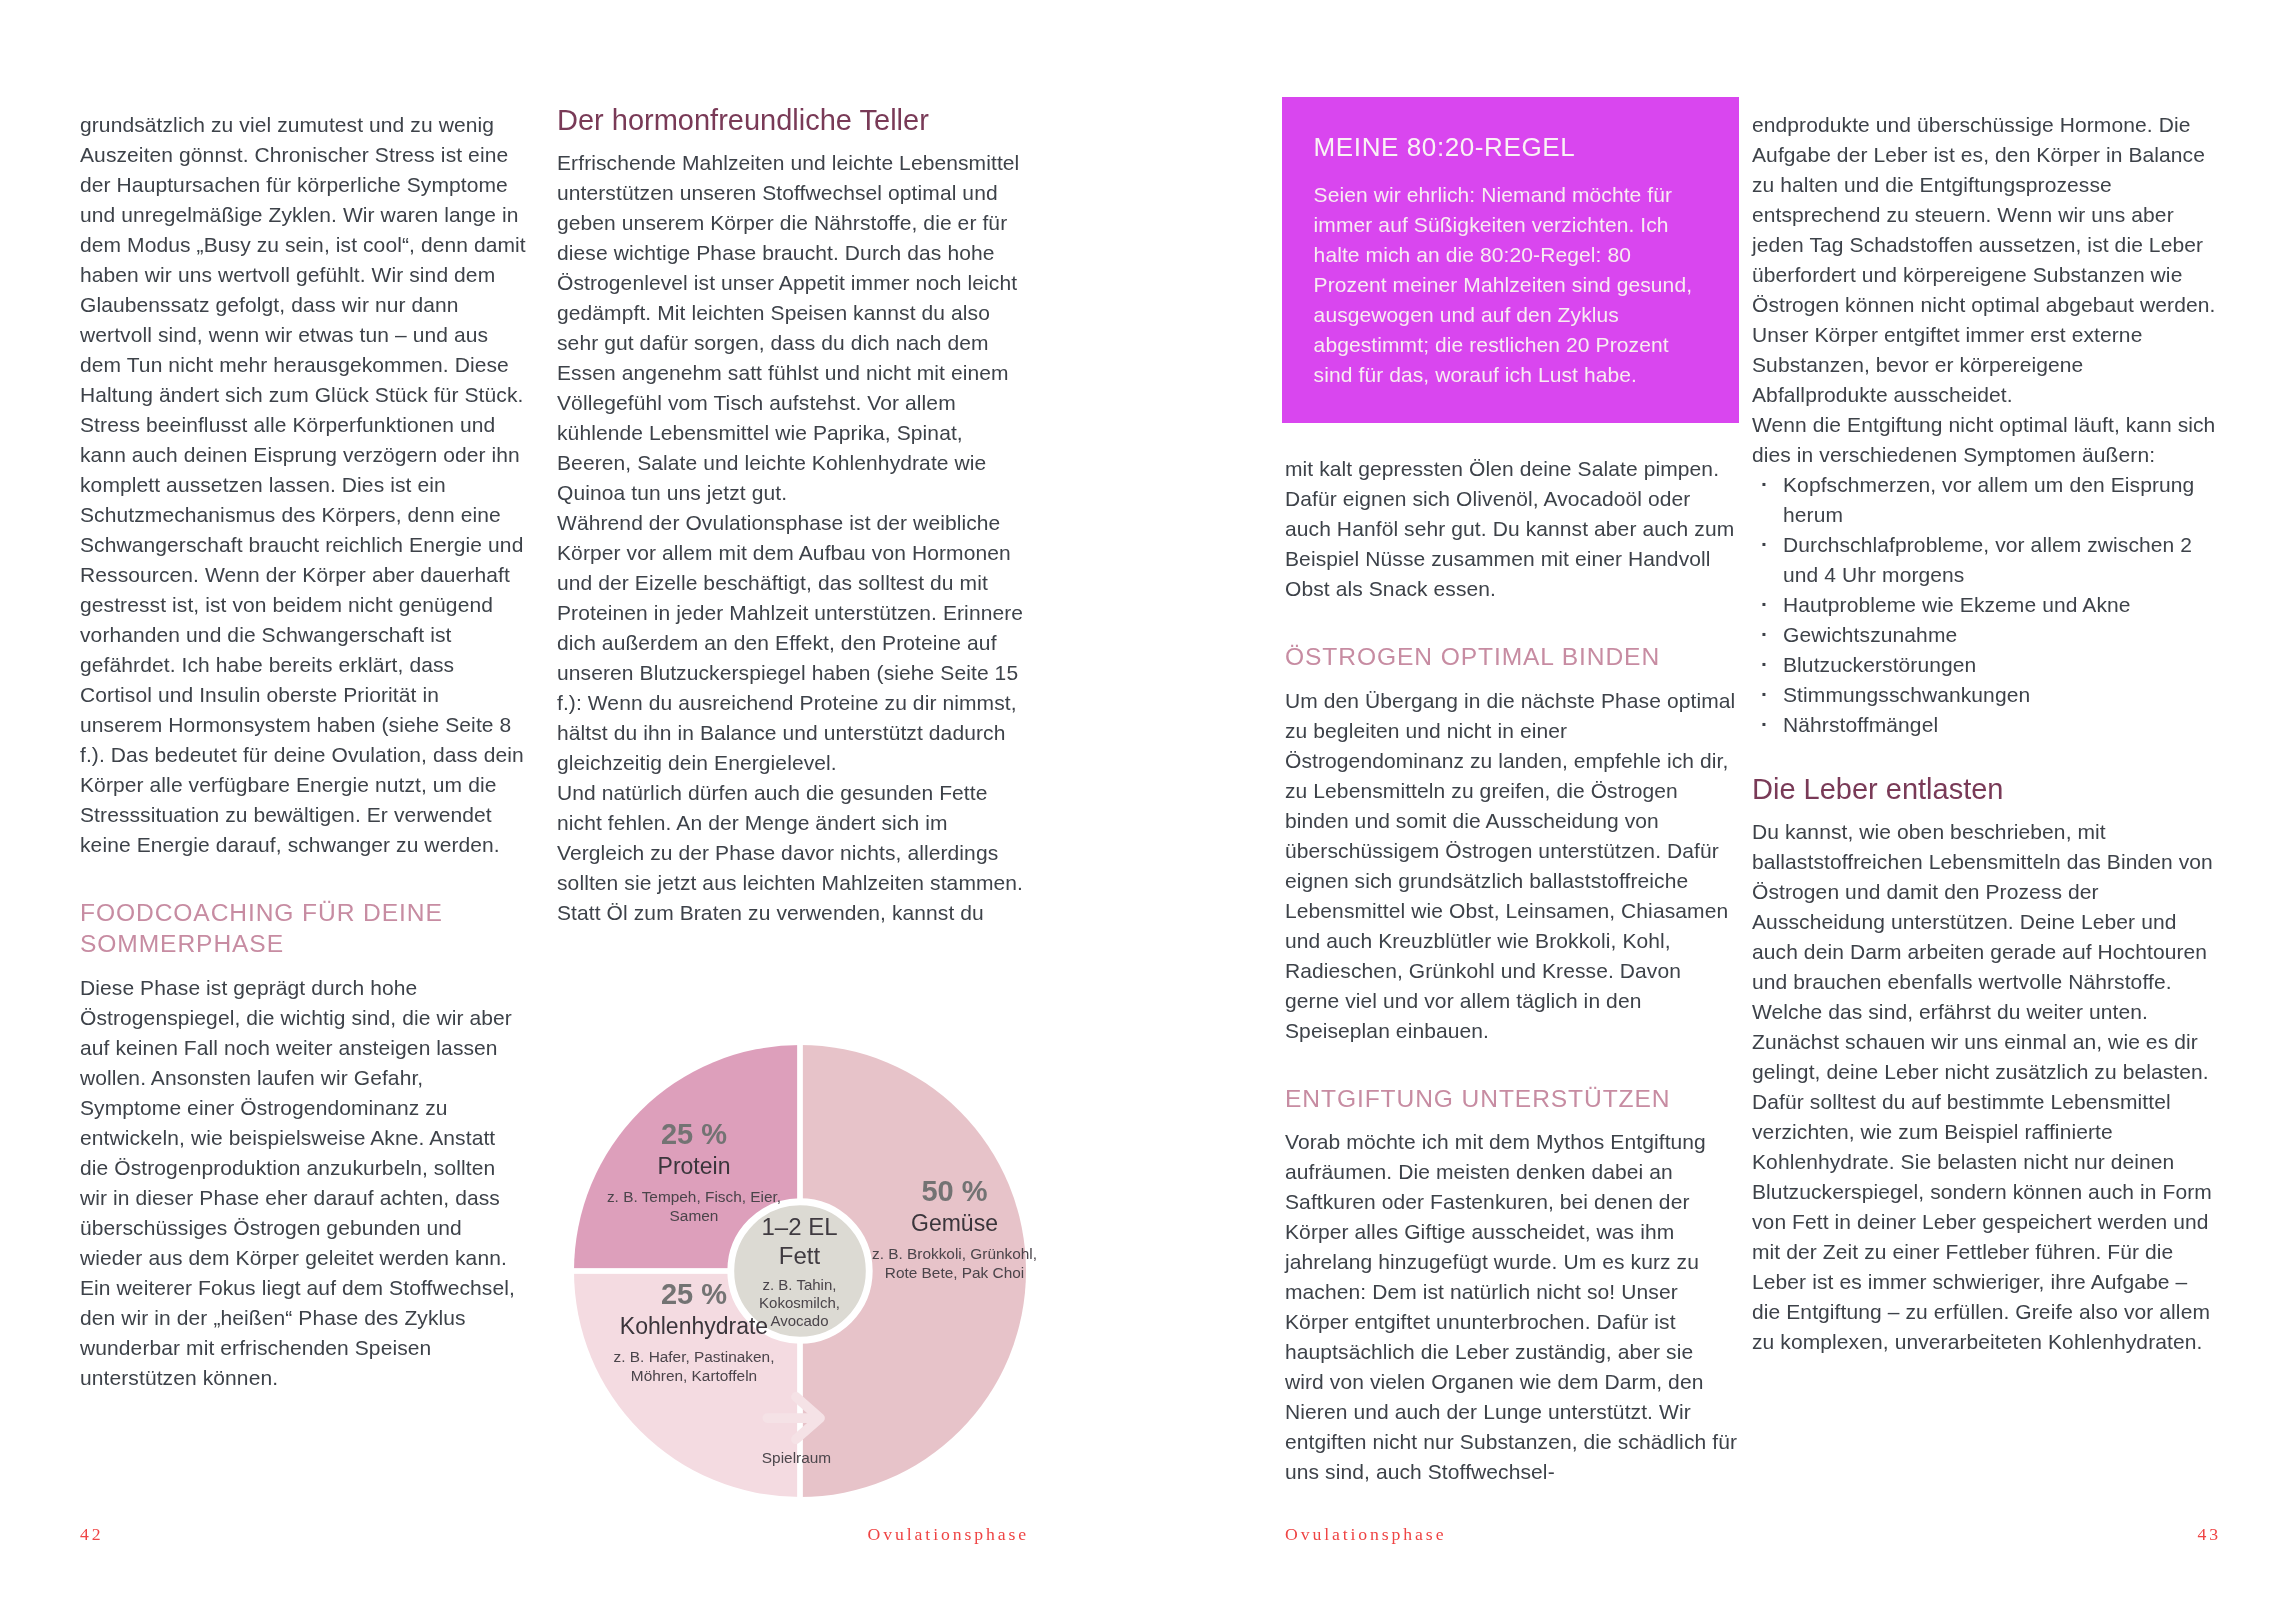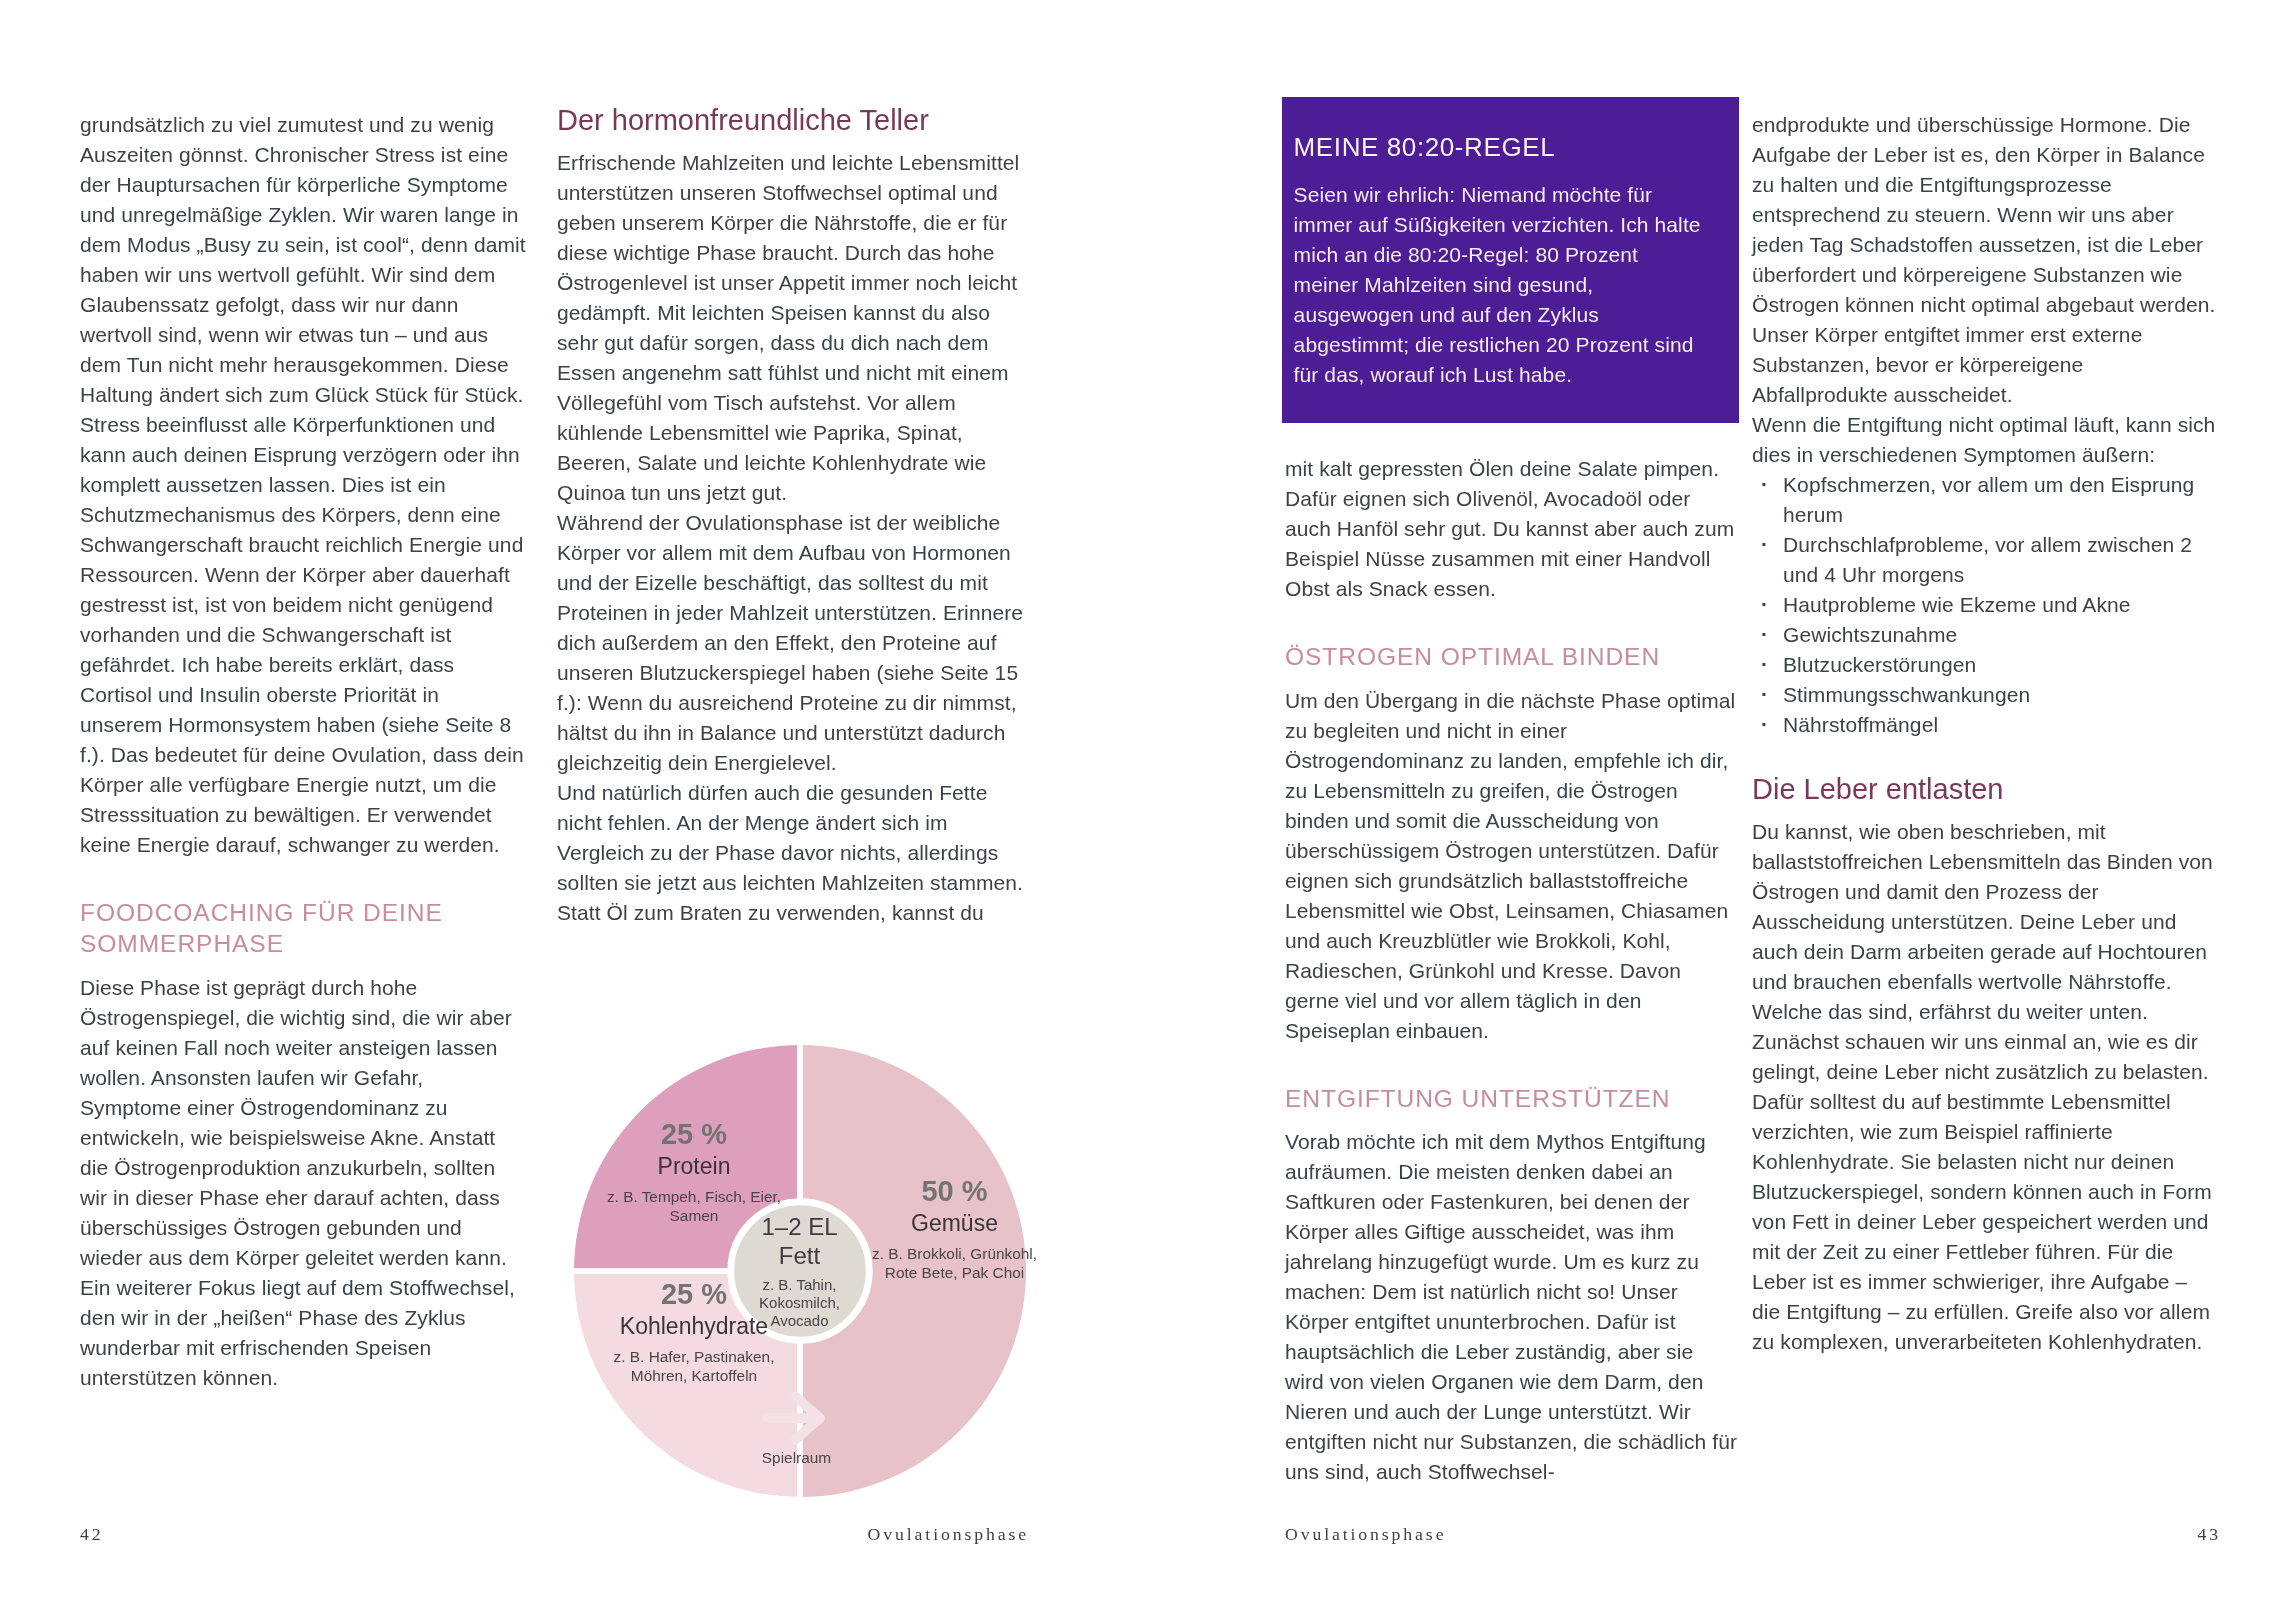--- a/index.html
+++ b/index.html
@@ -12,22 +12,22 @@
   .col p{margin:0;font-size:21px;line-height:30px;letter-spacing:0.1px;font-weight:300;}
   .subheading{
     font-size:24.6px;line-height:31px;color:#c78ca2;letter-spacing:0.9px;
     margin:37px 0 13.7px 0;font-weight:400;
   }
   .plum-heading{
     font-size:29px;line-height:34px;color:#793a57;margin:0 0 11.4px 0;font-weight:400;
   }
   .plum-heading.later{margin-top:32px;}
   .infobox{
-    box-sizing:border-box;width:457px;margin-left:-3.4px;background:#4c1d95;
-    padding:35px 32px 33px 12px;margin-bottom:31px;
+    box-sizing:border-box;width:457px;margin-left:-3.4px;background:#d946ef;
+    padding:35px 32px 33px 32px;margin-bottom:31px;
   }
   .infobox-title{
     font-size:26px;letter-spacing:0.6px;color:#faf2f5;font-weight:500;margin:0 0 17px 0;
   }
   .infobox-body{font-size:21px;line-height:33px;color:#f8edf1;margin:0;font-weight:300;}
   ul.symptoms{list-style:none;margin:0;padding:0;}
   ul.symptoms li{
     position:relative;padding-left:31px;font-size:21px;line-height:30px;
     letter-spacing:0.1px;font-weight:300;
   }
@@ -39,21 +39,21 @@
   .pie-pct{font-size:29px;font-weight:700;color:#737373;line-height:33px;}
   .pie-name{font-size:23px;color:#3a353b;line-height:29px;margin-top:1.1px;}
   .pie-ex{font-size:15.4px;line-height:19.4px;color:#4a444a;margin-top:5.7px;}
   .pie-center-label .big{font-size:24px;line-height:29px;color:#3f3a40;}
   .pie-center-label .small{font-size:15px;line-height:18.3px;color:#4a444a;margin-top:5.7px;}
   .spielraum{position:absolute;left:157px;top:404px;width:131px;text-align:center;
     font-size:15.4px;color:#4c474c;}
   
   .footer{
     position:absolute;top:1524px;font-family:"Liberation Serif", serif;
-    font-size:17.7px;color:#404040;letter-spacing:2.9px;
+    font-size:17.7px;color:#ef4444;letter-spacing:2.9px;
   }
 </style>
 </head>
 <body>
 
 <div class="col" style="left:80px;top:110px;width:446px;">
   <p>grundsätzlich zu viel zumutest und zu wenig Auszeiten gönnst. Chronischer Stress ist eine der Hauptursachen für körperliche Symptome und unregelmäßige Zyklen. Wir waren lange in dem Modus „Busy zu sein, ist cool“, denn damit haben wir uns wertvoll gefühlt. Wir sind dem Glaubenssatz gefolgt, dass wir nur dann wertvoll sind, wenn wir etwas tun – und aus dem Tun nicht mehr herausgekommen. Diese Haltung ändert sich zum Glück Stück für Stück.</p>
   <p>Stress beeinflusst alle Körperfunktionen und kann auch deinen Eisprung verzögern oder ihn komplett aussetzen lassen. Dies ist ein Schutzmechanismus des Körpers, denn eine Schwangerschaft braucht reichlich Energie und Ressourcen. Wenn der Körper aber dauerhaft gestresst ist, ist von beidem nicht genügend vorhanden und die Schwangerschaft ist gefährdet. Ich habe bereits erklärt, dass Cortisol und Insulin oberste Priorität in unserem Hormonsystem haben (siehe Seite 8 f.). Das bedeutet für deine Ovulation, dass dein Körper alle verfügbare Energie nutzt, um die Stresssituation zu bewältigen. Er verwendet keine Energie darauf, schwanger zu werden.</p>
   <h2 class="subheading">FOODCOACHING FÜR DEINE SOMMERPHASE</h2>
   <p>Diese Phase ist geprägt durch hohe Östrogenspiegel, die wichtig sind, die wir aber auf keinen Fall noch weiter ansteigen lassen wollen. Ansonsten laufen wir Gefahr, Symptome einer Östrogendominanz zu entwickeln, wie beispielsweise Akne. Anstatt die Östrogenproduktion anzukurbeln, sollten wir in dieser Phase eher darauf achten, dass überschüssiges Östrogen gebunden und wieder aus dem Körper geleitet werden kann. Ein weiterer Fokus liegt auf dem Stoffwechsel, den wir in der „heißen“ Phase des Zyklus wunderbar mit erfrischenden Speisen unterstützen können.</p>

